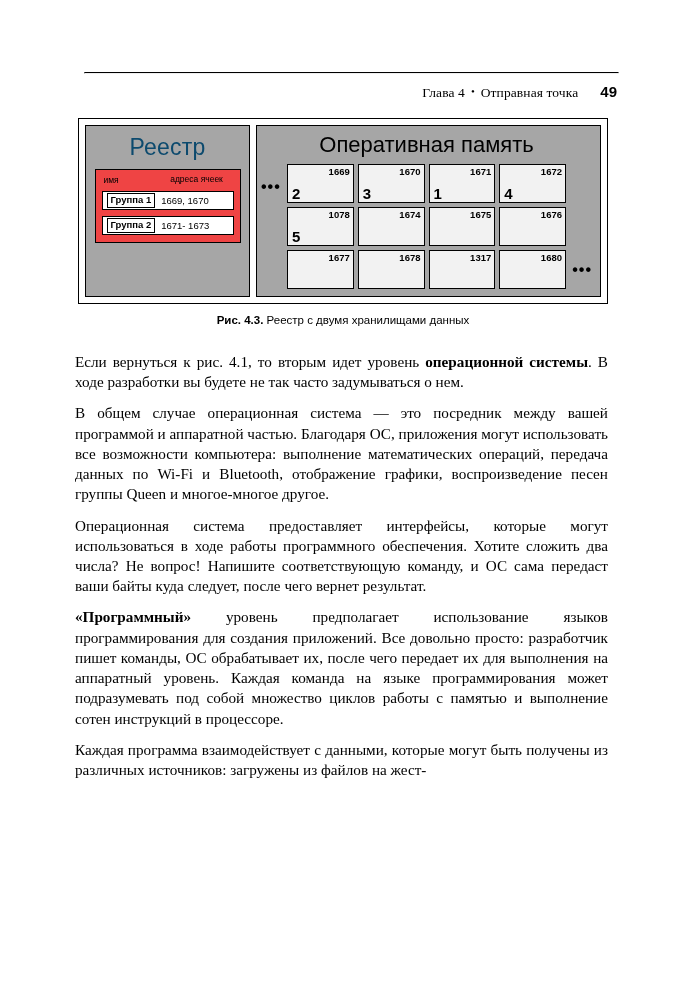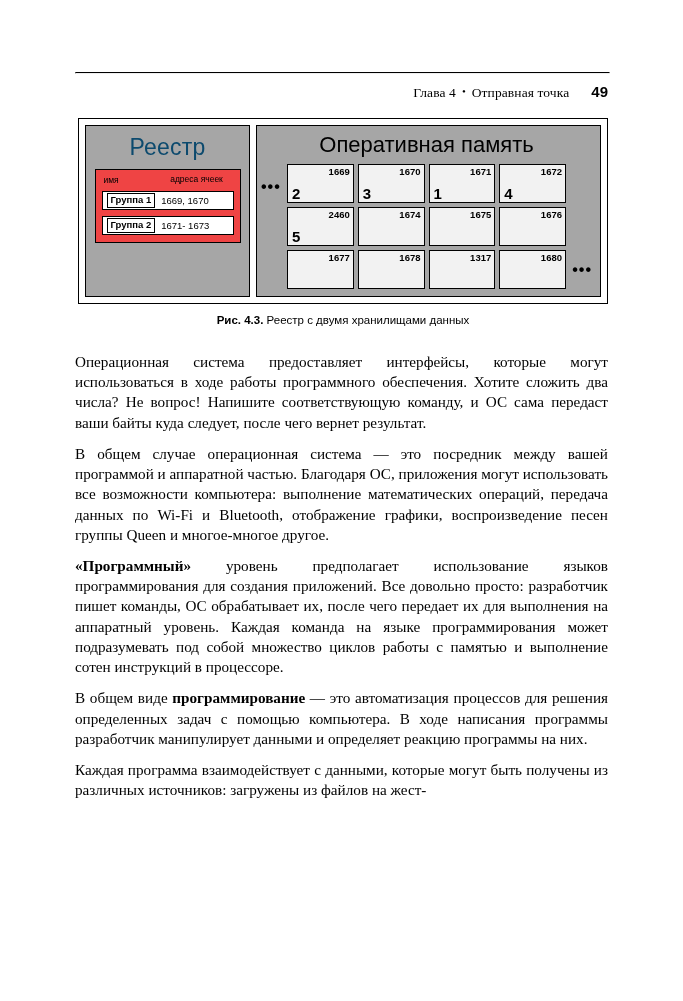--- a/index.html
+++ b/index.html
@@ -18,21 +18,21 @@
     position: relative;
     width: 683px;
     height: 1001px;
     box-sizing: border-box;
     padding: 0;
   }
 
   
   .header {
     position: absolute;
-    left: 75px;
+    left: 84px;
     top: 72px;
     width: 533px;
   }
   .header-rule {
     border-top: 1.6px solid #000;
     width: 533px;
     margin: 0;
   }
   .header-line {
     display: flex;
@@ -289,21 +289,21 @@
             </div>
             <div class="cell">
               <span class="addr">1671</span>
               <span class="val">1</span>
             </div>
             <div class="cell">
               <span class="addr">1672</span>
               <span class="val">4</span>
             </div>
             <div class="cell">
-              <span class="addr">2460</span>
+              <span class="addr">1078</span>
               <span class="val">5</span>
             </div>
             <div class="cell">
               <span class="addr">1674</span>
               <span class="val"></span>
             </div>
             <div class="cell">
               <span class="addr">1675</span>
               <span class="val"></span>
             </div>
@@ -333,20 +333,20 @@
       </div>
 
     </div>
     <div class="fig-caption">
       <b>Рис. 4.3.</b>
       <span>Реестр с двумя хранилищами данных</span>
     </div>
   </div>
 
   <div class="body">
+    <p><span>Если вернуться к рис. 4.1, то вторым идет уровень </span><b>операционной системы</b><span>. В ходе разработки вы будете не так часто задумываться о нем.</span></p>
+    <p>В общем случае операционная система — это посредник между вашей программой и аппаратной частью. Благодаря ОС, приложения могут использовать все возможности компьютера: выполнение математических операций, передача данных по Wi-Fi и Bluetooth, отображение графики, воспроизведение песен группы Queen и многое-многое другое.</p>
     <p>Операционная система предоставляет интерфейсы, которые могут использоваться в ходе работы программного обеспечения. Хотите сложить два числа? Не вопрос! Напишите соответствующую команду, и ОС сама передаст ваши байты куда следует, после чего вернет результат.</p>
-    <p>В общем случае операционная система — это посредник между вашей программой и аппаратной частью. Благодаря ОС, приложения могут использовать все возможности компьютера: выполнение математических операций, передача данных по Wi-Fi и Bluetooth, отображение графики, воспроизведение песен группы Queen и многое-многое другое.</p>
     <p><b>«Программный»</b><span> уровень предполагает использование языков программирования для создания приложений. Все довольно просто: разработчик пишет команды, ОС обрабатывает их, после чего передает их для выполнения на аппаратный уровень. Каждая команда на языке программирования может подразумевать под собой множество циклов работы с памятью и выполнение сотен инструкций в процессоре.</span></p>
-    <p><span>В общем виде </span><b>программирование</b><span> — это автоматизация процессов для решения определенных задач с помощью компьютера. В ходе написания программы разработчик манипулирует данными и определяет реакцию программы на них.</span></p>
     <p>Каждая программа взаимодействует с данными, которые могут быть получены из различных источников: загружены из файлов на жест-</p>
   </div>
 
 </div>
 
 </body></html>

